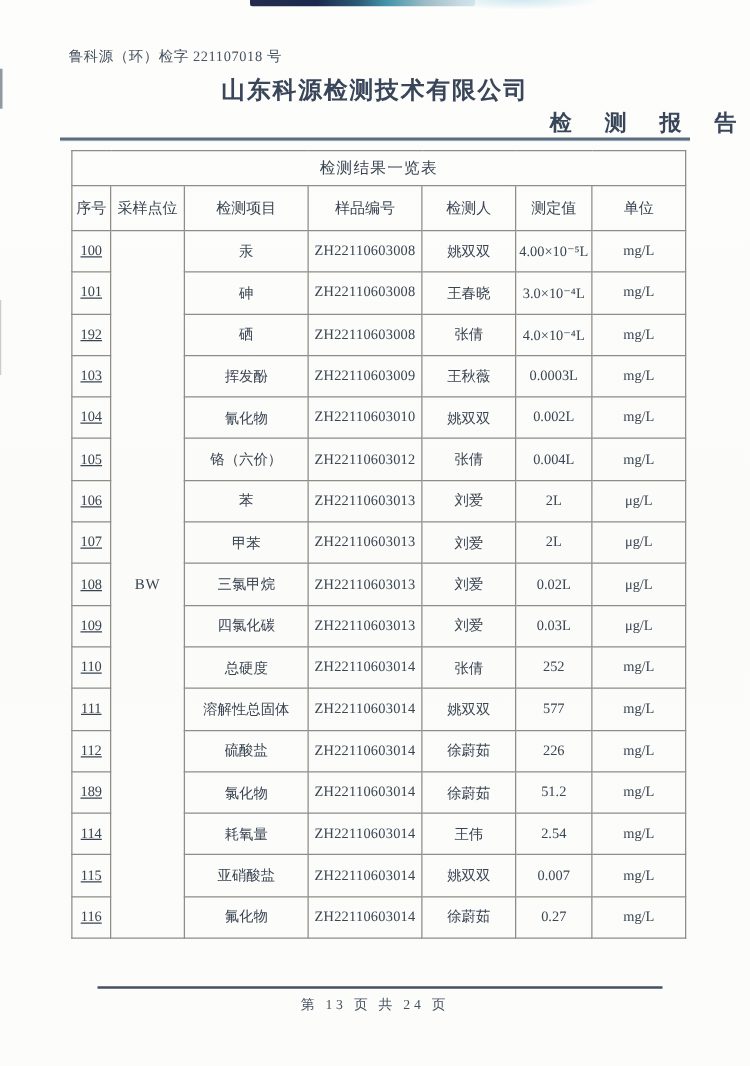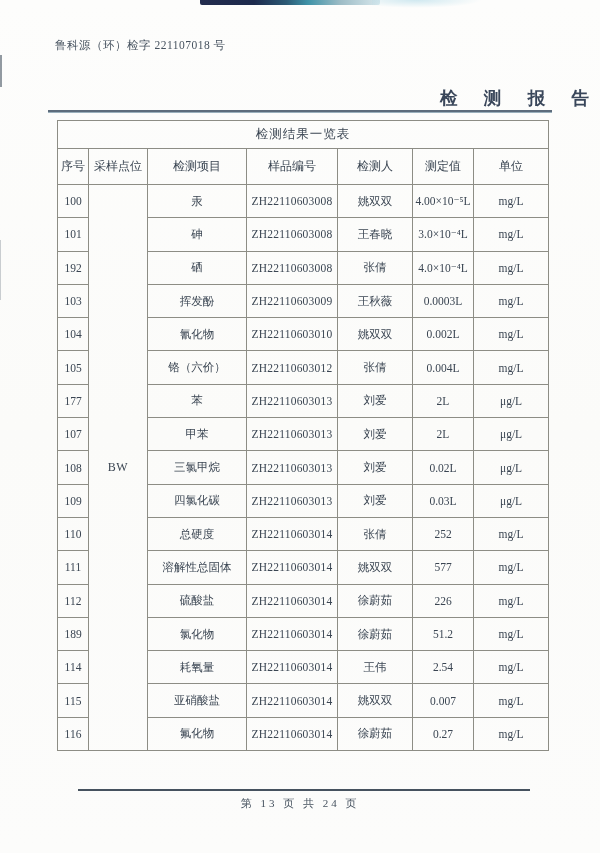--- a/index.html
+++ b/index.html
@@ -103,21 +103,21 @@
     letter-spacing: 1px;
     border-bottom-color: #8d8d85;
   }
   tr.header-row th {
     height: 36px;
     font-weight: normal;
     font-size: 12px;
     line-height: 1.2;
   }
   tr.data-row td { height: 33.3px; }
-  td.cell-seq { font-size: 11.5px; }
+  td.cell-seq { font-size: 11.5px; text-decoration: underline; }
   td.cell-sample-id { font-size: 11.5px; letter-spacing: 0.2px; }
   td.cell-point { font-size: 12px; letter-spacing: 0.5px; margin-left: 27px; }
 
   .footer-divider {
     position: absolute;
     left: 78px; top: 789px;
     width: 452px; height: 2px;
     background: #46525f;
   }
   .page-footer {
@@ -134,20 +134,21 @@
 <body>
 
 <div class="page">
 
   <div class="scan-bar"></div>
   <div class="scan-smear"></div>
   <div class="edge-mark"></div>
   <div class="edge-line"></div>
 
   <div class="doc-number">鲁科源（环）检字 221107018 号</div>
+  <div class="company-title">山东科源检测技术有限公司</div>
   <div class="report-title">检 测 报 告</div>
   <div class="title-underline"></div>
 
   <table class="results">
     <colgroup>
       <col style="width:31px">
       <col style="width:59px">
       <col style="width:99px">
       <col style="width:91px">
       <col style="width:75px">
@@ -211,21 +212,21 @@
         </tr>
         <tr class="data-row">
           <td class="cell-seq">105</td>
           <td class="cell-item">铬（六价）</td>
           <td class="cell-sample-id">ZH22110603012</td>
           <td class="cell-tester">张倩</td>
           <td class="cell-value">0.004L</td>
           <td class="cell-unit">mg/L</td>
         </tr>
         <tr class="data-row">
-          <td class="cell-seq">177</td>
+          <td class="cell-seq">106</td>
           <td class="cell-item">苯</td>
           <td class="cell-sample-id">ZH22110603013</td>
           <td class="cell-tester">刘爱</td>
           <td class="cell-value">2L</td>
           <td class="cell-unit">μg/L</td>
         </tr>
         <tr class="data-row">
           <td class="cell-seq">107</td>
           <td class="cell-item">甲苯</td>
           <td class="cell-sample-id">ZH22110603013</td>

